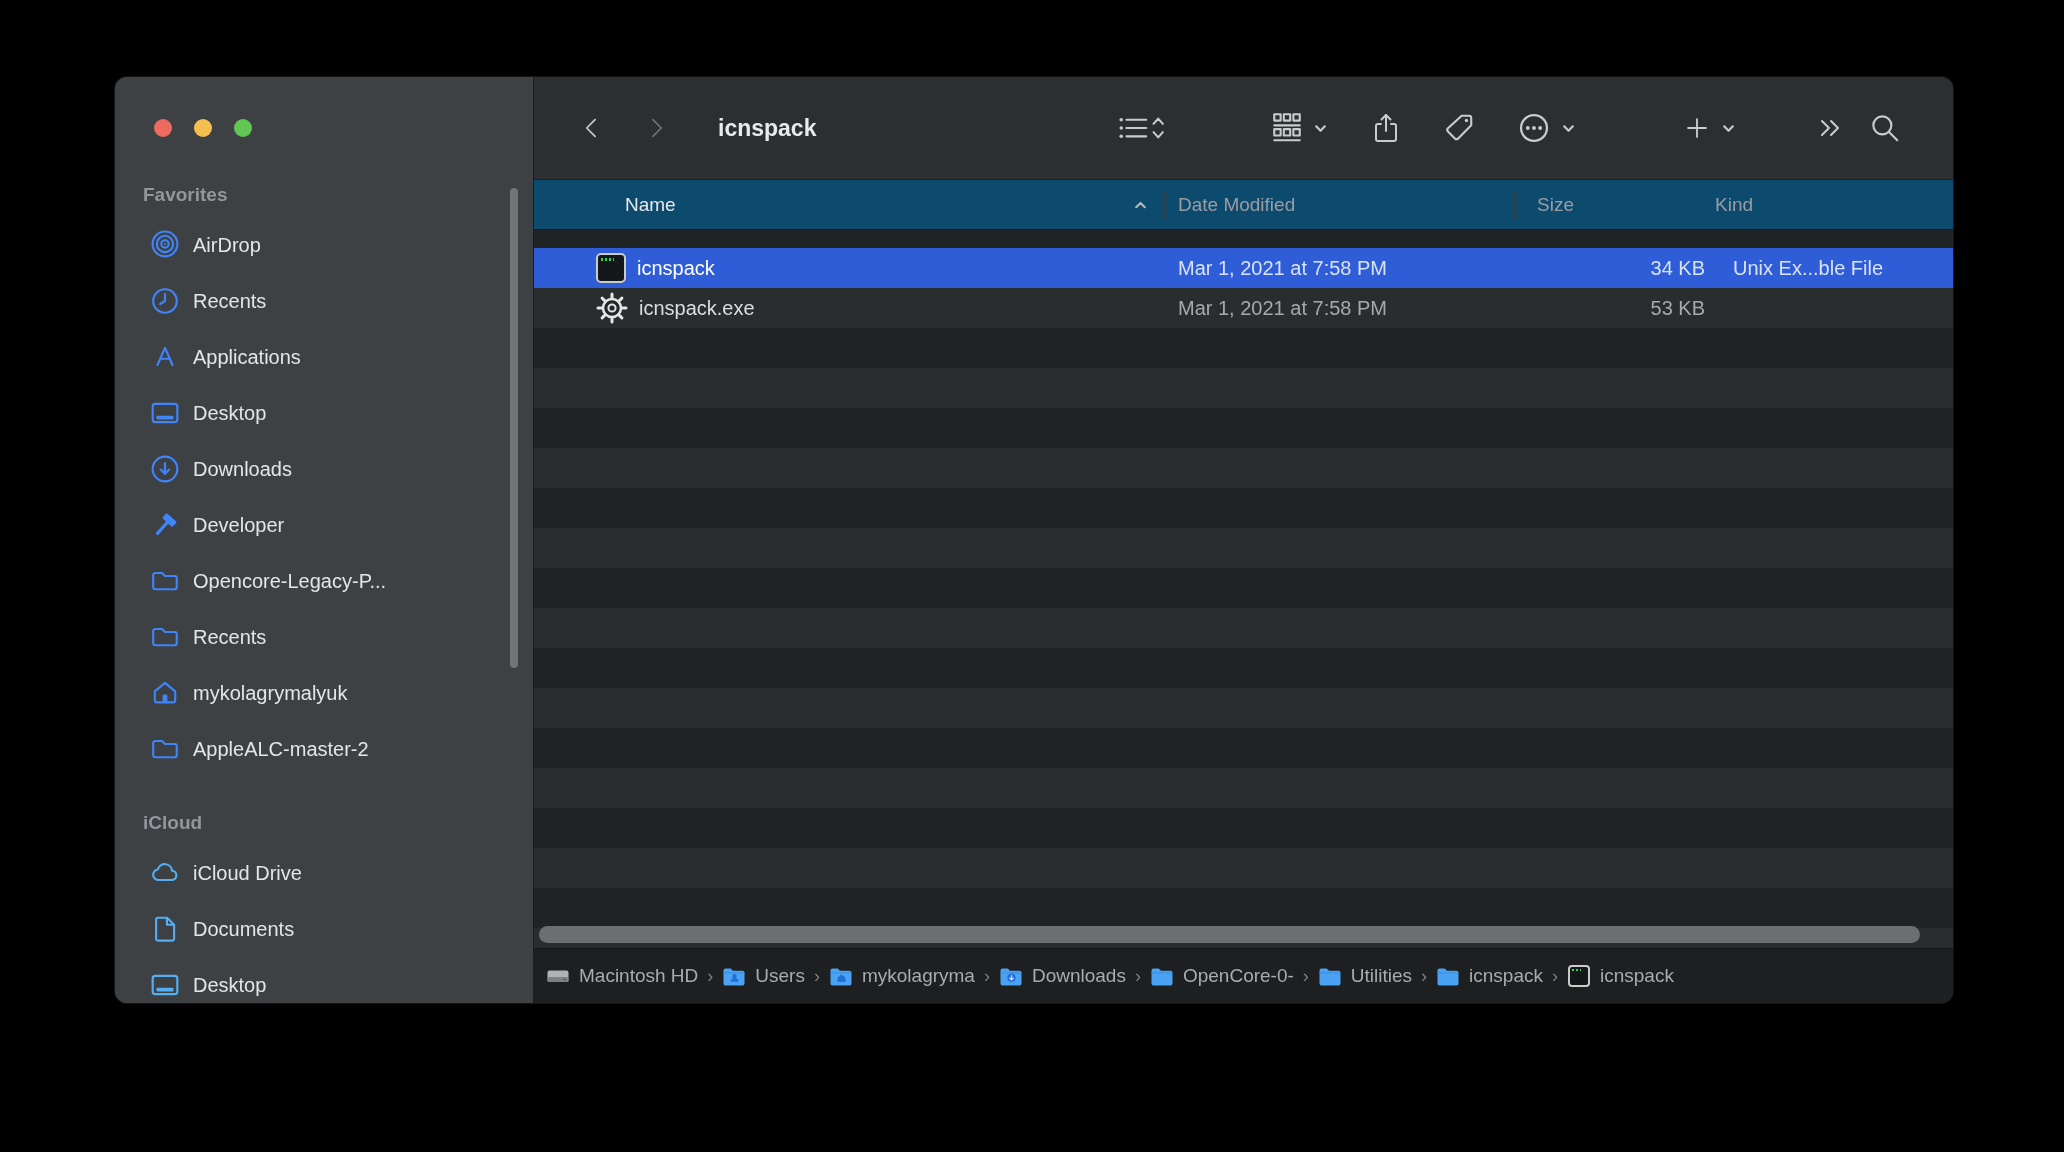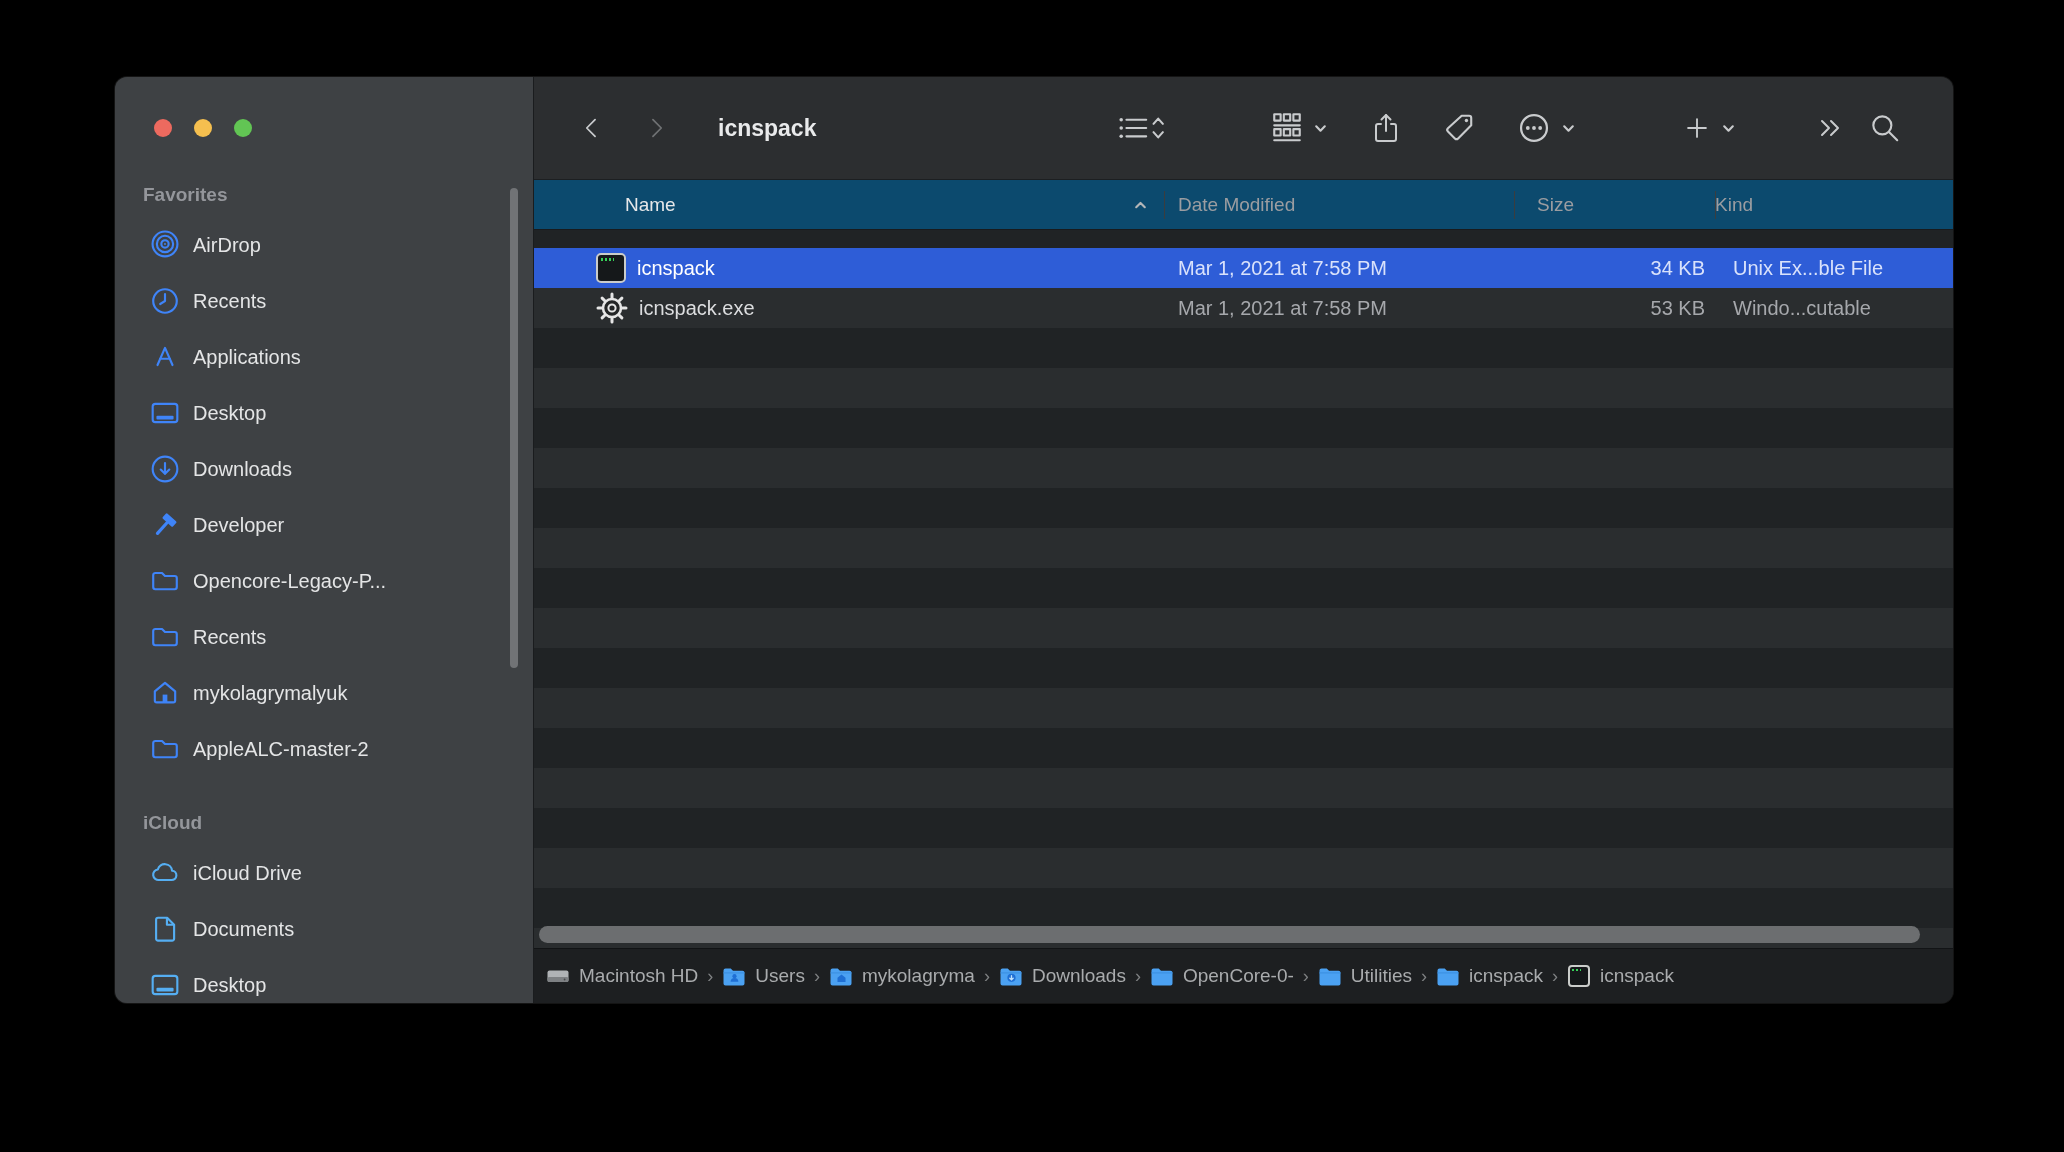--- a/index.html
+++ b/index.html
@@ -385,21 +385,20 @@
                     <path d="M25.5 16 H30 M22.7 22.7 L25.9 25.9 M16 25.5 V30 M9.3 22.7 L6.1 25.9 M6.5 16 H2 M9.3 9.3 L6.1 6.1 M16 6.5 V2 M22.7 9.3 L25.9 6.1"></path>
                   </g>
                   <circle cx="16" cy="16" r="9" fill="#232526" stroke="#e6e6e6" stroke-width="2.6"></circle>
                   <circle cx="16" cy="16" r="3.6" fill="none" stroke="#e6e6e6" stroke-width="2"></circle>
                 </svg>
               </span>
               <span class="fname" data-name="file-name">icnspack.exe</span>
             </div>
             <div class="fcell date" data-name="file-date-modified">Mar 1, 2021 at 7:58 PM</div>
             <div class="fcell size" data-name="file-size">53 KB</div>
-            <div class="fcell kind" data-name="file-kind">Windo...cutable</div>
           </div></div>
       <div class="stripes" data-name="empty-list-stripes"></div>
       <div class="h-scrollbar" data-name="horizontal-scrollbar"></div>
     </div>
 
     <div class="pathbar" id="pathbar" data-name="path-bar">
         <span class="path-item" data-name="path-item-macintosh-hd">
           <span class="picn" data-name="harddrive-icon">
             <svg width="24" height="24" viewBox="0 0 24 22">
               <rect x="1.5" y="5.5" width="21" height="11.5" rx="2" fill="#b0b3b6"></rect>

